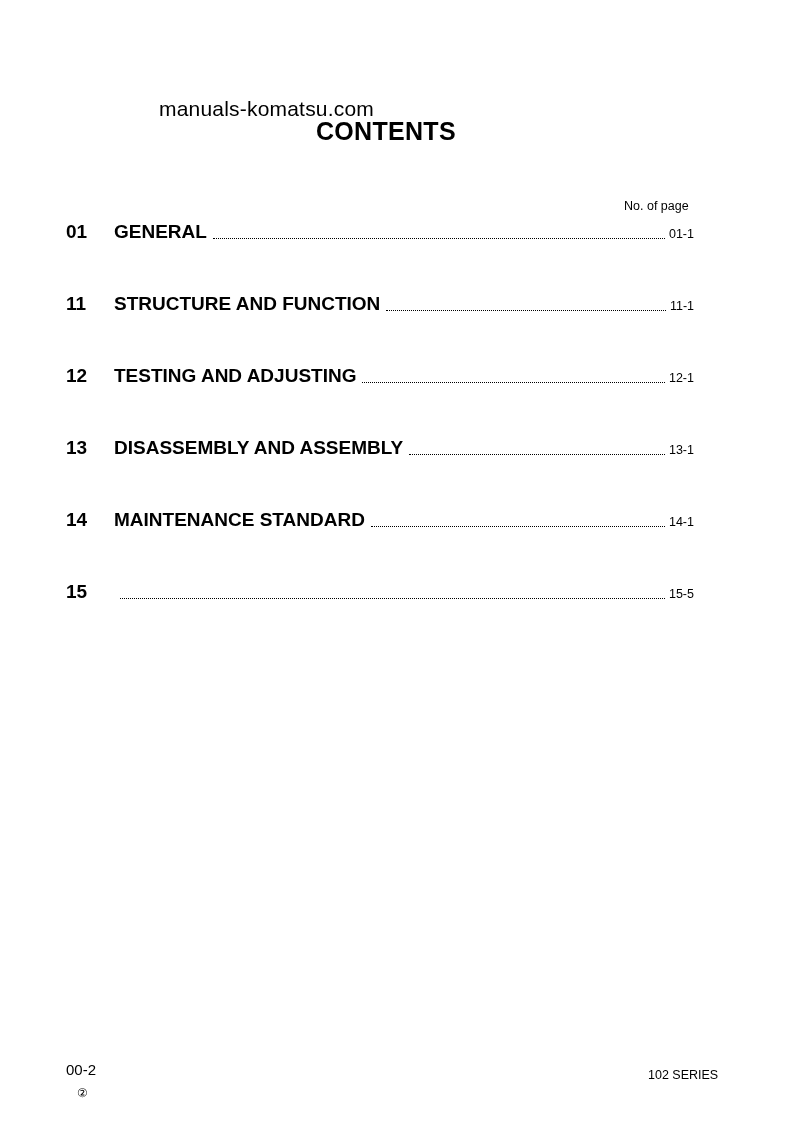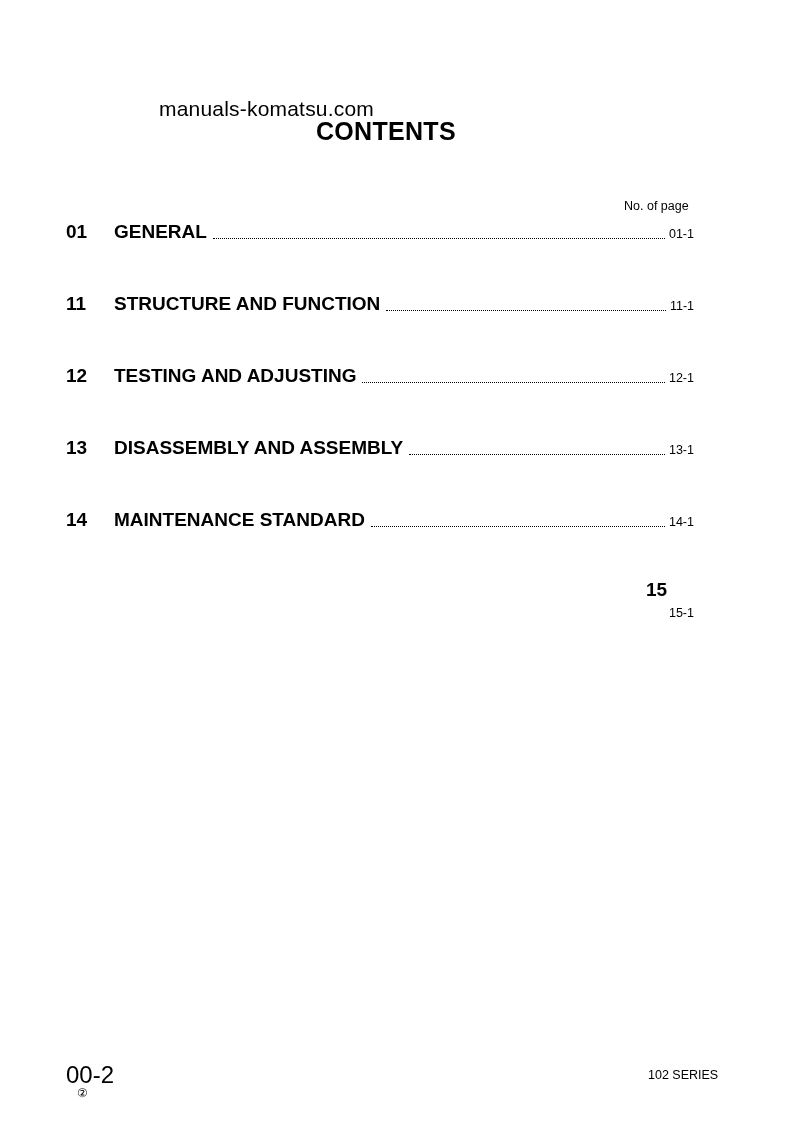--- a/index.html
+++ b/index.html
@@ -6,21 +6,21 @@
   body { width:793px; height:1123px; position:relative; overflow:hidden;
          font-family:"Liberation Sans", sans-serif; color:#000; }
   .watermark { position:absolute; left:159px; top:97px; font-size:21px; letter-spacing:0.2px; }
   .title { position:absolute; left:316px; top:117px; font-size:25px; font-weight:bold; letter-spacing:0.3px; }
   .nopage { position:absolute; left:624px; top:199px; font-size:12.5px; }
   .row { position:absolute; left:66px; width:628px; height:24px; display:flex; align-items:flex-end; }
   .num { width:48px; font-size:19px; font-weight:bold; }
   .label { font-size:19px; font-weight:bold; white-space:nowrap; }
   .dots { flex:1; margin:0 4px 4px 6px; border-bottom:1.5px dotted #000; height:1px; }
   .page { font-size:12.5px; margin-bottom:2px; white-space:nowrap; }
-  .footer-left { position:absolute; left:66px; top:1061px; font-size:24px; }
+  .footer-left { position:absolute; left:66px; top:1061px; font-size:15px; }
   .footer-rev { position:absolute; left:77px; top:1086px; font-size:12px; }
   .footer-right { position:absolute; left:648px; top:1068px; font-size:12.5px; }
 </style>
 </head>
 <body>
 
 <div class="watermark">manuals-komatsu.com</div>
 <div class="title">CONTENTS</div>
 <div class="nopage">No. of page</div>
 
@@ -47,21 +47,21 @@
   <span class="label">DISASSEMBLY AND ASSEMBLY</span>
   <span class="dots"></span>
   <span class="page">13-1</span>
 </div>
 <div class="row" style="top:507px;">
   <span class="num">14</span>
   <span class="label">MAINTENANCE STANDARD</span>
   <span class="dots"></span>
   <span class="page">14-1</span>
 </div>
-<div class="row" style="top:579px;flex-direction:column;">
+<div class="row" style="top:579px;">
   <span class="num">15</span>
   <span class="dots"></span>
-  <span class="page">15-1</span>
+  <span class="page">15-5</span>
 </div>
 
 <div class="footer-left">00-2</div>
 <div class="footer-rev">②</div>
 <div class="footer-right">102 SERIES</div>
 
 </body></html>

